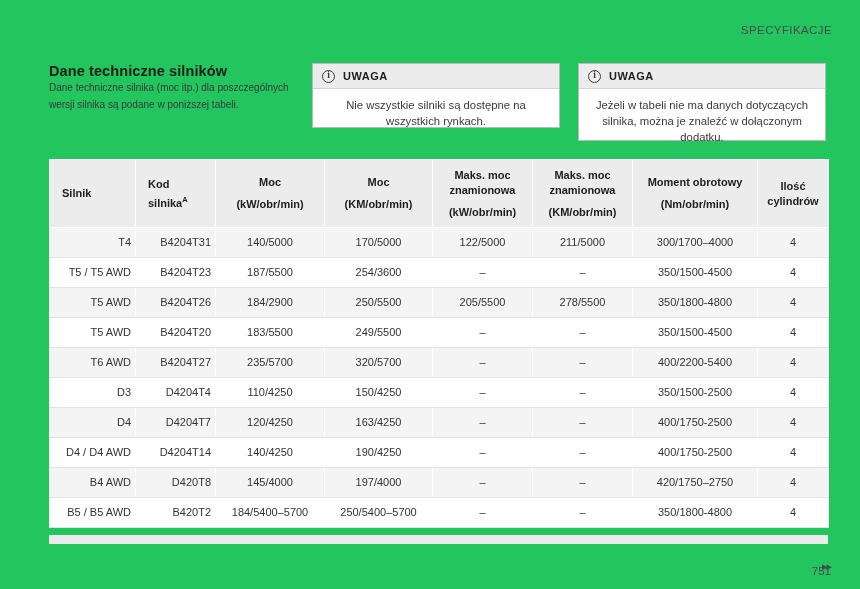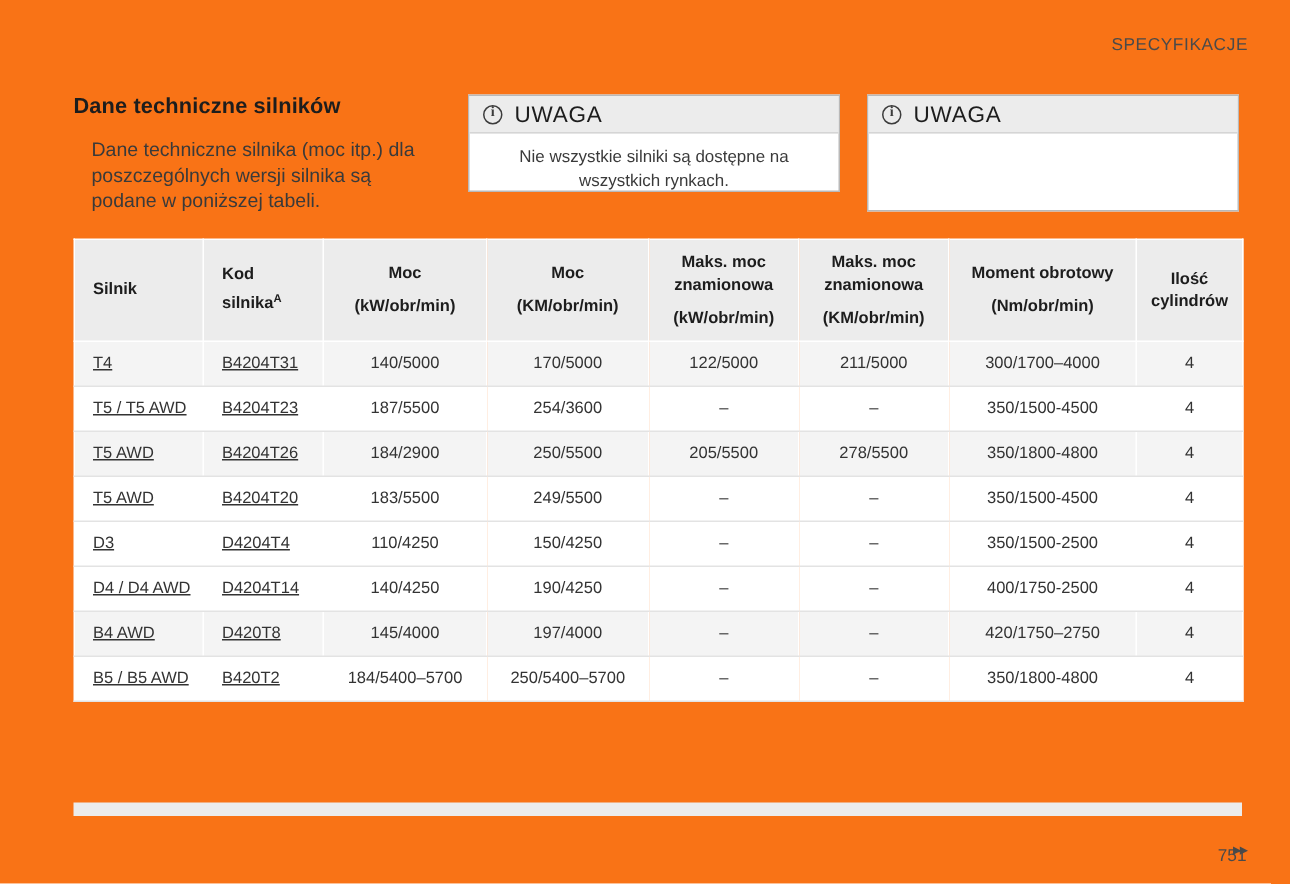--- a/index.html
+++ b/index.html
@@ -8,21 +8,21 @@
     width: 860px; height: 589px;
     background: #ffffff;
     font-family: "Liberation Sans", sans-serif;
     color: #2b2b2b;
   }
   .page {
     position: relative;
     width: 860px;
     height: 589px;
     overflow: hidden;
-    background: #f97316;
+    background: #22c55e;
   }
   
   .page-header {
     position: absolute;
     top: 24px;
     right: 28px;
     font-size: 11.5px;
     letter-spacing: 0.4px;
     color: #4a4a4a;
   }
@@ -34,22 +34,22 @@
     width: 250px;
   }
   .intro h1 {
     margin: 0 0 0 0;
     font-size: 14.5px;
     font-weight: bold;
     color: #1d1d1d;
     letter-spacing: 0.1px;
   }
   .intro p {
-    margin: 12px;
-    font-size: 13px;
+    margin: 0;
+    font-size: 10px;
     line-height: 17px;
     color: #3a3a3a;
   }
   
   .note {
     position: absolute;
     border: 1px solid #b9b9b9;
     background: #ffffff;
     top: 63px;
   }
@@ -71,22 +71,22 @@
     align-items: center;
     justify-content: center;
     font-size: 9.5px;
     font-weight: bold;
     font-family: "Liberation Serif", serif;
     color: #3c3c3c;
     line-height: 1;
     margin-right: 8px;
   }
   .note-head .note-title {
-    font-size: 15px;
-    font-weight: normal;
+    font-size: 11px;
+    font-weight: bold;
     letter-spacing: 0.5px;
     color: #1d1d1d;
   }
   .note-body {
     padding: 8px 10px 6px 10px;
     font-size: 11.3px;
     line-height: 16px;
     color: #3a3a3a;
     text-align: center;
   }
@@ -123,23 +123,22 @@
     font-size: 11px;
     color: #333333;
     text-align: center;
     vertical-align: middle;
     padding: 7px 4px;
     border: 1px solid #ffffff;
     height: 24px;
     line-height: 15px;
   }
   table.spec td.l {
-    text-align: left;
+    text-align: right;
     padding-left: 12px;
-    text-decoration: underline;
   }
   table.spec tr.odd td { background: #f4f4f4; }
   table.spec tr.even td { background: #ffffff; }
   table.spec tr.odd td, table.spec tr.even td { border-bottom: 1px solid #e3e3e3; }
   sup { font-size: 7.5px; vertical-align: super; }
   
   .bottom-bar {
     position: absolute;
     left: 49px;
     top: 535px;
@@ -181,20 +180,21 @@
       <span class="note-title">UWAGA</span>
     </div>
     <div class="note-body">Nie wszystkie silniki są dostępne na wszystkich rynkach.</div>
   </div>
 
   <div class="note note-2">
     <div class="note-head">
       <span class="i-icon">i</span>
       <span class="note-title">UWAGA</span>
     </div>
+    <div class="note-body">Jeżeli w tabeli nie ma danych dotyczących silnika, można je znaleźć w dołączonym dodatku.</div>
   </div>
 
   <div class="table-wrap">
     <table class="spec">
       <colgroup>
         <col style="width:86px">
         <col style="width:80px">
         <col style="width:109px">
         <col style="width:108px">
         <col style="width:100px">
@@ -277,30 +277,50 @@
           <tr class="even">
             <td class="l">T5 AWD</td>
             <td class="l">B4204T20</td>
             <td>183/5500</td>
             <td>249/5500</td>
             <td>–</td>
             <td>–</td>
             <td>350/1500-4500</td>
             <td>4</td>
           </tr>
+          <tr class="odd">
+            <td class="l">T6 AWD</td>
+            <td class="l">B4204T27</td>
+            <td>235/5700</td>
+            <td>320/5700</td>
+            <td>–</td>
+            <td>–</td>
+            <td>400/2200-5400</td>
+            <td>4</td>
+          </tr>
           <tr class="even">
             <td class="l">D3</td>
             <td class="l">D4204T4</td>
             <td>110/4250</td>
             <td>150/4250</td>
             <td>–</td>
             <td>–</td>
             <td>350/1500-2500</td>
             <td>4</td>
           </tr>
+          <tr class="odd">
+            <td class="l">D4</td>
+            <td class="l">D4204T7</td>
+            <td>120/4250</td>
+            <td>163/4250</td>
+            <td>–</td>
+            <td>–</td>
+            <td>400/1750-2500</td>
+            <td>4</td>
+          </tr>
           <tr class="even">
             <td class="l">D4 / D4 AWD</td>
             <td class="l">D4204T14</td>
             <td>140/4250</td>
             <td>190/4250</td>
             <td>–</td>
             <td>–</td>
             <td>400/1750-2500</td>
             <td>4</td>
           </tr>

